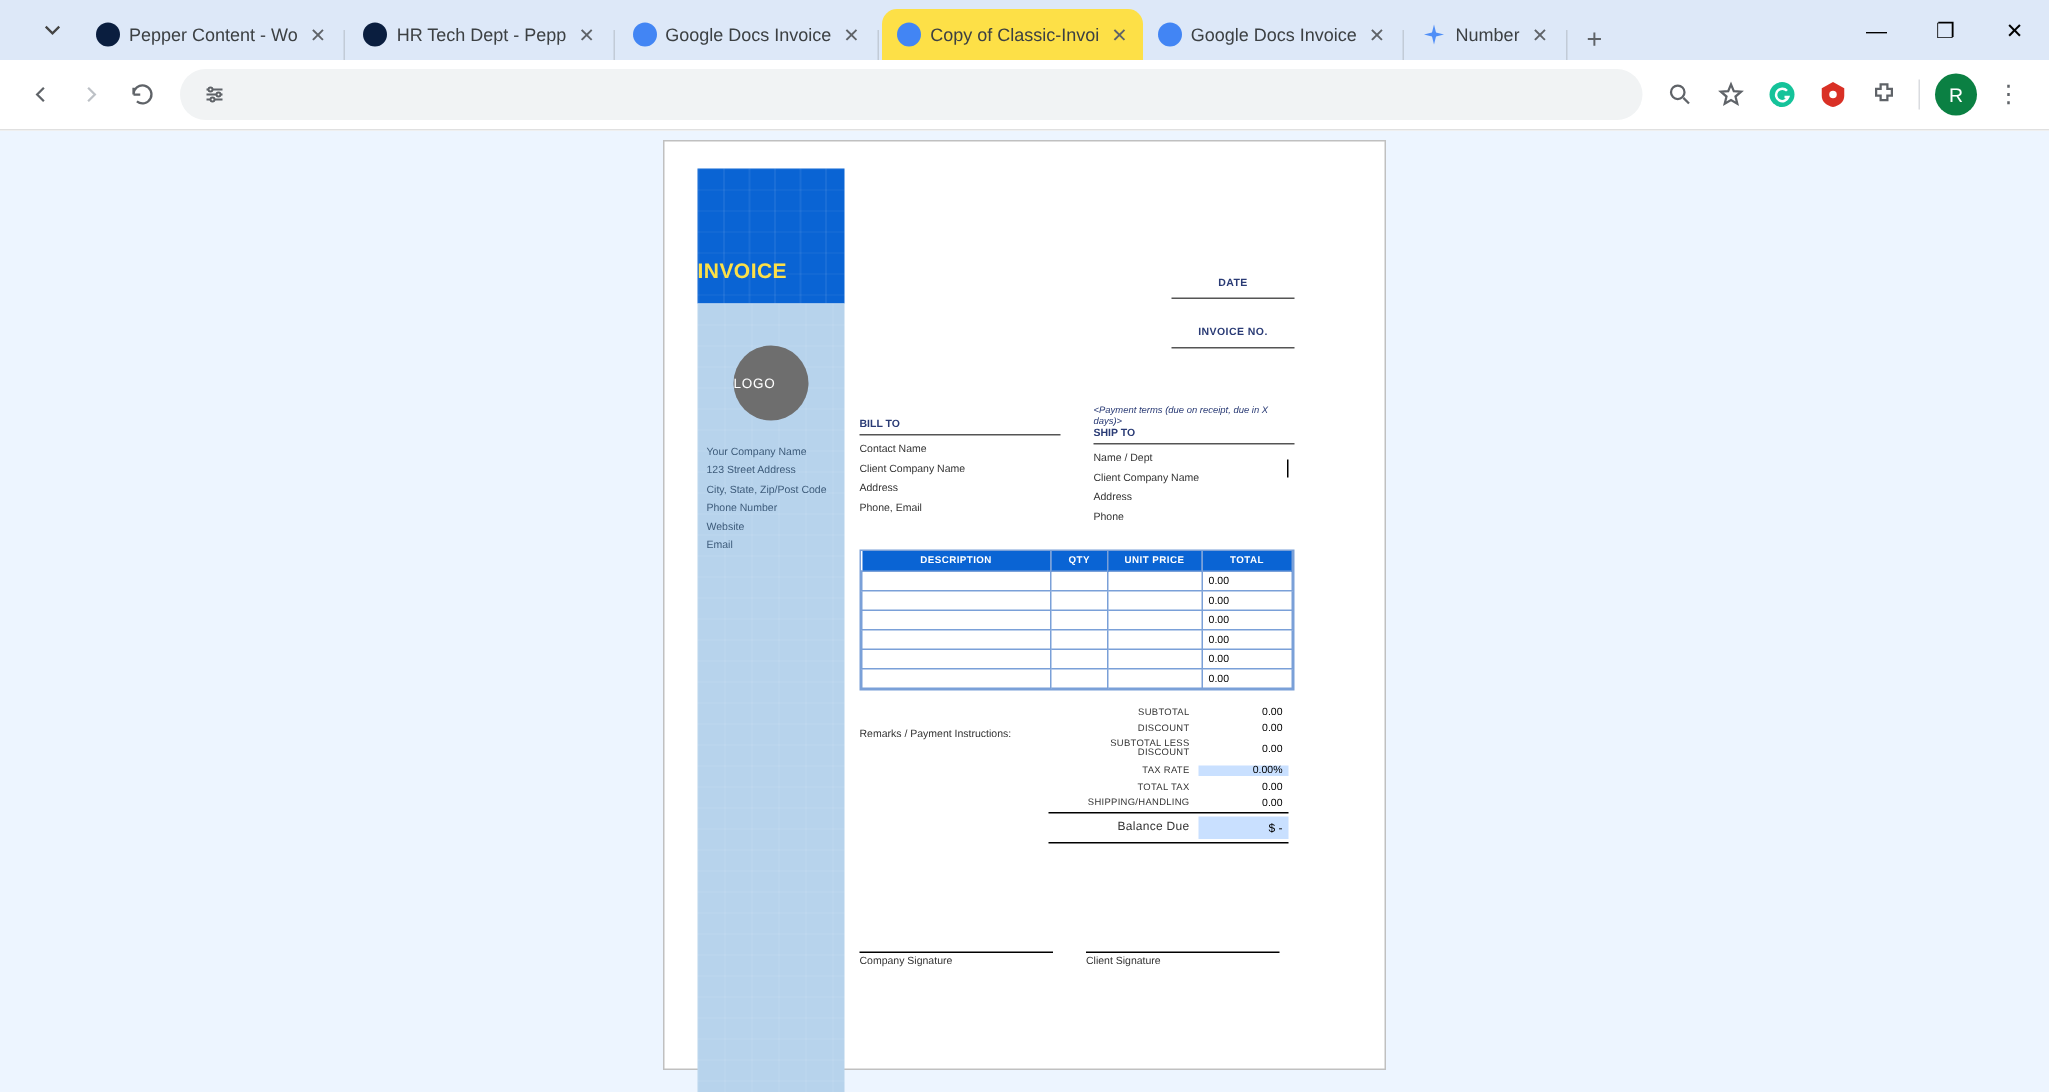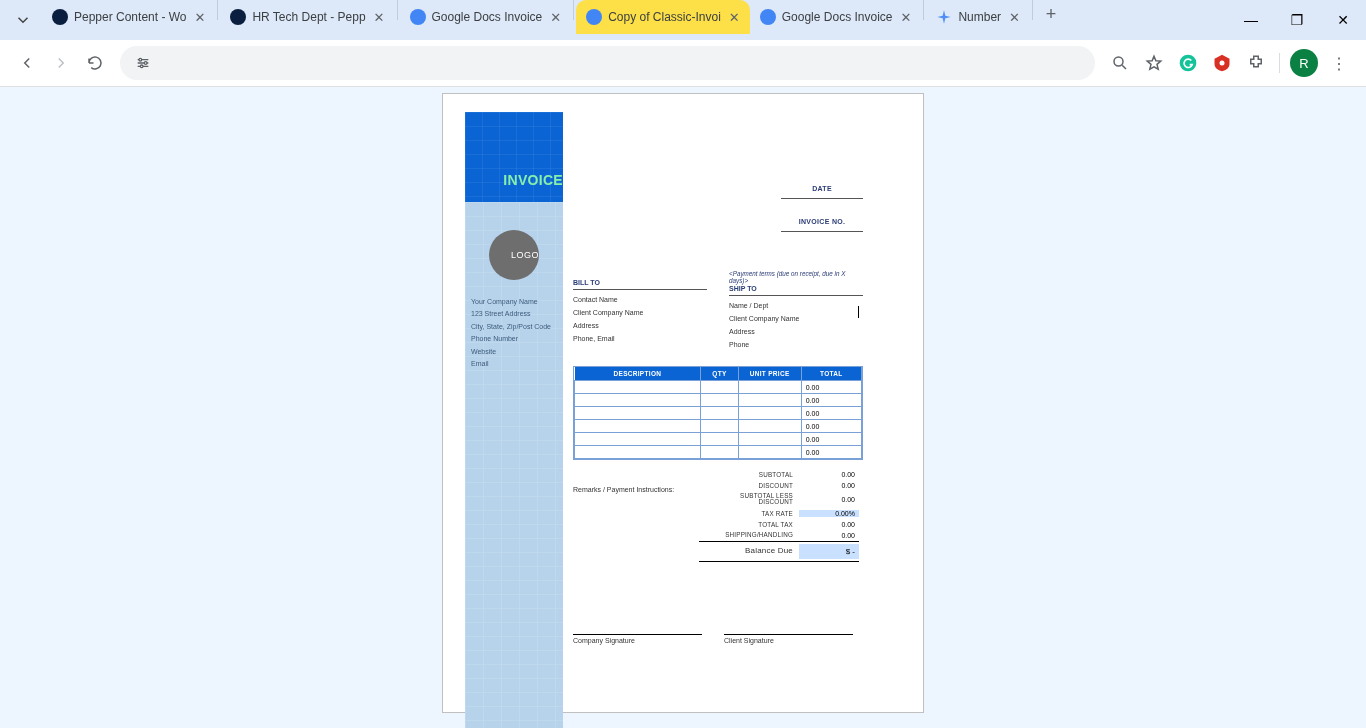--- a/index.html
+++ b/index.html
@@ -1,20 +1,20 @@
 <!DOCTYPE html>
 <html><head>
 <meta charset="utf-8">
 <style>
 html,body{margin:0;padding:0;font-family:Arial,Helvetica,sans-serif;background:#fff;width:1366px;height:728px;overflow:hidden}
 *{box-sizing:border-box}
 
 
 .titlebar{height:40px;background:#dde8f8;display:flex;align-items:center;position:relative}
-.tabs-row{display:flex;height:40px;padding-left:6px}
+.tabs-row{display:flex;align-items:flex-end;height:40px;padding-left:18px}
 .tab-search{width:34px;height:34px;border-radius:50%;background:transparent;display:flex;align-items:center;justify-content:center;margin:3px 2px 3px 0}
 .tab-search svg{width:18px;height:18px;stroke:#444}
 .tab{height:34px;display:flex;align-items:center;padding:0 10px;font-size:12px;color:#3c4043;position:relative;min-width:0;max-width:190px}
 .tab.active{background:#fde047;border-radius:10px 10px 0 0}
 .tab .fav{width:16px;height:16px;border-radius:50%;margin-right:6px;flex:0 0 auto;display:flex;align-items:center;justify-content:center;font-size:10px}
 .tab .ttl{white-space:nowrap;overflow:hidden;text-overflow:ellipsis;max-width:120px}
 .tab .close{margin-left:8px;color:#5f6368;font-size:13px}
 .tab-sep{width:1px;height:20px;background:#9aa0a666;margin:0 2px}
 .newtab{width:28px;height:28px;display:flex;align-items:center;justify-content:center;color:#5f6368;font-size:18px;margin-left:2px}
 .win-controls{position:absolute;right:0;top:0;height:40px;display:flex;align-items:center}
@@ -36,26 +36,26 @@
 
 .canvas{height:641px;background:#edf5ff;overflow:auto}
 .page{width:482px;min-height:620px;background:#fff;border:1px solid #c0c0c0;margin:6px auto 20px auto;position:relative;padding:18px}
 
 
 .inv-side{position:absolute;left:22px;top:18px;width:98px}
 .inv-head{background:#0a64d4;height:90px;position:relative}
 .inv-head-grid{position:absolute;inset:0;background:
  linear-gradient(#fff1 1px,transparent 1px) 0 0/100% 14px,
  linear-gradient(90deg,#fff1 1px,transparent 1px) 0 0/17px 100%}
-.inv-title{position:absolute;left:0;right:0;bottom:14px;color:#86efac;font-weight:bold;font-size:14px;text-align:right;letter-spacing:.3px}
+.inv-title{position:absolute;left:0;right:0;bottom:14px;color:#fde047;font-weight:bold;font-size:14px;text-align:left;letter-spacing:.3px}
 .inv-stripe{background:#b7d3ec;height:580px;position:relative}
 .inv-stripe-grid{position:absolute;inset:0;background:
  linear-gradient(#fff3 1px,transparent 1px) 0 0/100% 14px,
  linear-gradient(90deg,#fff3 1px,transparent 1px) 0 0/18px 100%;opacity:.5}
-.logo-circ{width:50px;height:50px;border-radius:50%;background:#6e6e6e;color:#fff;font-size:9px;display:flex;align-items:center;justify-content:flex-end;position:absolute;top:28px;left:24px;letter-spacing:.5px}
+.logo-circ{width:50px;height:50px;border-radius:50%;background:#6e6e6e;color:#fff;font-size:9px;display:flex;align-items:center;justify-content:flex-start;position:absolute;top:28px;left:24px;letter-spacing:.5px}
 .side-info{position:absolute;top:96px;left:6px;right:6px;font-size:7px;color:#3d5b7a}
 .side-info div{margin-bottom:4px;line-height:1.2}
 
 
 .meta{position:absolute;right:60px;top:84px;width:82px}
 .meta .mrow{border-bottom:1px solid #555;height:21px;display:flex;align-items:center;justify-content:center;font-size:7px;color:#2a3b75;font-weight:bold;letter-spacing:.3px;margin-bottom:12px}
 
 
 .billship{position:absolute;left:130px;top:176px;right:60px;font-size:7px;color:#333}
 .billship .cols{display:flex;gap:22px}

